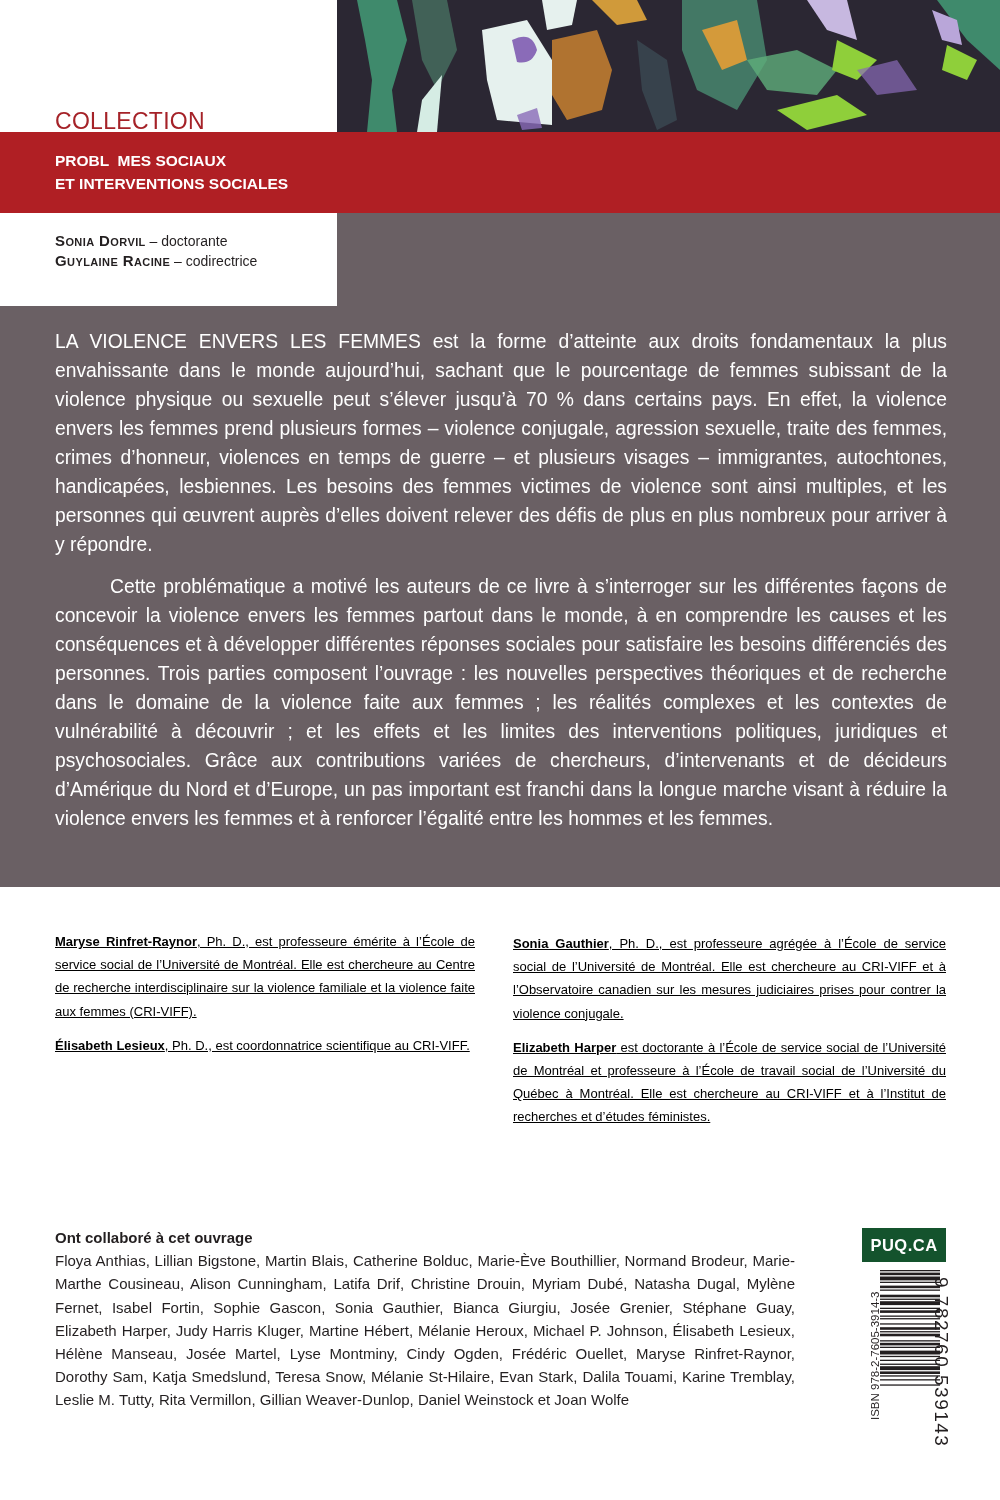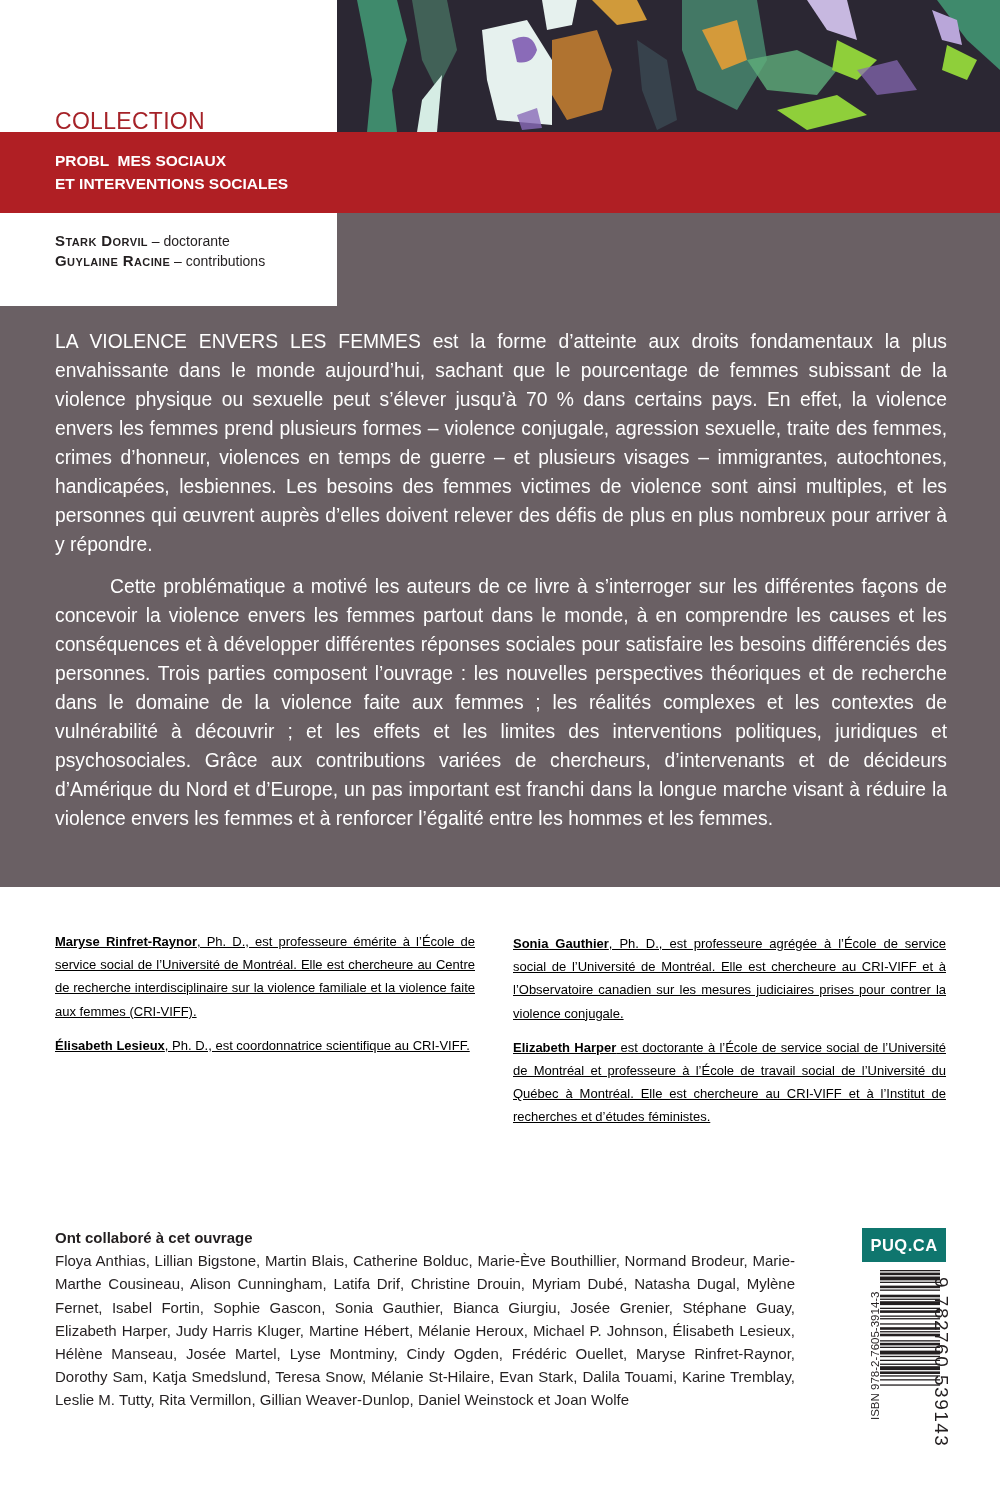--- a/index.html
+++ b/index.html
@@ -27,21 +27,21 @@
     .bios { position: absolute; top: 930px; font-family: "Liberation Sans", sans-serif; font-size: 13px; line-height: 23.2px; color: #000000; text-align: justify; text-decoration: underline; }
     .bios.left { left: 55px; width: 420px; }
     .bios.right { left: 513px; width: 433px; top: 932px; }
     .bio { margin-bottom: 11px; }
     .bio b { font-weight: bold; }
 
     .collab { position: absolute; left: 55px; top: 1226px; width: 740px; font-family: "Liberation Sans", sans-serif; font-size: 15px; line-height: 23.2px; color: #231f20; }
     .collab-title { font-weight: bold; }
     .collab-list { text-align: justify; }
 
-    .puq-logo { position: absolute; left: 862px; top: 1228px; width: 84px; height: 34px; background: #0f766e; color: #ffffff; font-family: "Liberation Sans", sans-serif; font-weight: bold; font-size: 16.5px; display: flex; align-items: center; justify-content: center; letter-spacing: 0.5px; }
+    .puq-logo { position: absolute; left: 862px; top: 1228px; width: 84px; height: 34px; background: #14532d; color: #ffffff; font-family: "Liberation Sans", sans-serif; font-weight: bold; font-size: 16.5px; display: flex; align-items: center; justify-content: center; letter-spacing: 0.5px; }
 
     .isbn-text { position: absolute; left: 869px; top: 1420px; transform-origin: 0 0; transform: rotate(-90deg); font-family: "Liberation Sans", sans-serif; font-size: 11.5px; color: #231f20; white-space: nowrap; }
     .barcode { position: absolute; left: 880px; top: 1270px; width: 60px; height: 150px; }
     .barcode-digits { position: absolute; left: 952px; top: 1277px; transform-origin: 0 0; transform: rotate(90deg); font-family: "Liberation Sans", sans-serif; font-size: 19px; letter-spacing: 1.5px; color: #231f20; white-space: nowrap; }
   </style>
 </head>
 <body>
 
 <div class="painting">
   <svg viewBox="0 0 663 132" preserveAspectRatio="none">
@@ -74,24 +74,24 @@
 <div class="red-band"></div>
 <div class="series-title">
   <div>PROBL  MES SOCIAUX</div>
   <div>ET INTERVENTIONS SOCIALES</div>
 </div>
 
 <div class="gray-block"></div>
 
 <div class="editors-box">
   <div class="editor-line" style="top: 19px;">
-    <span class="editor-name">Stark Dorvil</span><span> – doctorante</span>
+    <span class="editor-name">Sonia Dorvil</span><span> – doctorante</span>
   </div>
   <div class="editor-line" style="top: 39px;">
-    <span class="editor-name">Guylaine Racine</span><span> – contributions</span>
+    <span class="editor-name">Guylaine Racine</span><span> – codirectrice</span>
   </div>
 </div>
 
 <div class="description">
   <p>LA VIOLENCE ENVERS LES FEMMES est la forme d’atteinte aux droits fondamentaux la plus envahissante dans le monde aujourd’hui, sachant que le pourcentage de femmes subissant de la violence physique ou sexuelle peut s’élever jusqu’à 70 % dans certains pays. En effet, la violence envers les femmes prend plusieurs formes – violence conjugale, agression sexuelle, traite des femmes, crimes d’honneur, violences en temps de guerre – et plusieurs visages – immigrantes, autochtones, handicapées, lesbiennes. Les besoins des femmes victimes de violence sont ainsi multiples, et les personnes qui œuvrent auprès d’elles doivent relever des défis de plus en plus nombreux pour arriver à y répondre.</p>
   <p>Cette problématique a motivé les auteurs de ce livre à s’interroger sur les différentes façons de concevoir la violence envers les femmes partout dans le monde, à en comprendre les causes et les conséquences et à développer différentes réponses sociales pour satisfaire les besoins différenciés des personnes. Trois parties composent l’ouvrage : les nouvelles perspectives théoriques et de recherche dans le domaine de la violence faite aux femmes ; les réalités complexes et les contextes de vulnérabilité à découvrir ; et les effets et les limites des interventions politiques, juridiques et psychosociales. Grâce aux contributions variées de chercheurs, d’intervenants et de décideurs d’Amérique du Nord et d’Europe, un pas important est franchi dans la longue marche visant à réduire la violence envers les femmes et à renforcer l’égalité entre les hommes et les femmes.</p>
 </div>
 
 <div class="bios left">
   <div class="bio"><b>Maryse Rinfret-Raynor</b><span>, Ph. D., est professeure émérite à l’École de service social de l’Université de Montréal. Elle est chercheure au Centre de recherche interdisciplinaire sur la violence familiale et la violence faite aux femmes (CRI-VIFF).</span></div>

